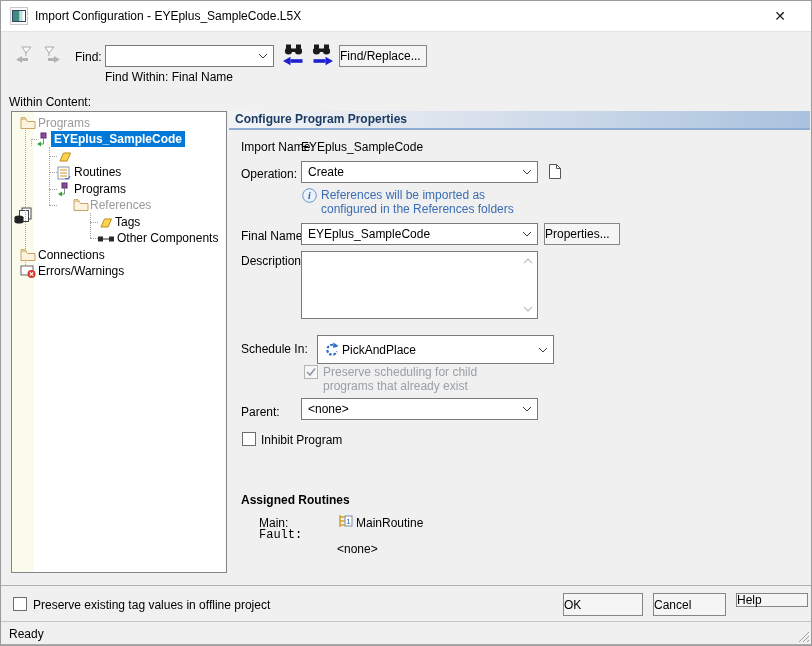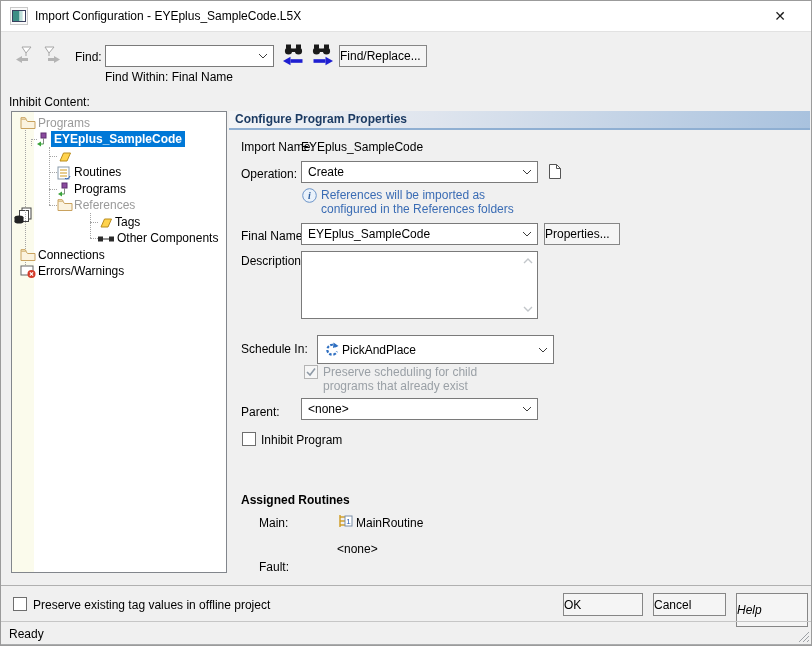--- a/index.html
+++ b/index.html
@@ -116,21 +116,21 @@
       <rect x="9" y="5.5" width="5" height="3.5" fill="#1a1a1a"></rect>
       <polygon points="23,18 15.5,13.8 15.5,22.2" fill="#1f1fd1"></polygon>
       <rect x="3.5" y="16.2" width="12" height="3.6" fill="#1f1fd1"></rect>
     </svg>
   </div>
   <div class="btn" style="left:338px;top:44px;width:88px;height:22px;">
     <span>Find/Replace...</span>
   </div>
   <span class="lbl" style="left:104px;top:69px;">Find Within: Final Name</span>
 
-  <span class="lbl" style="left:8px;top:94px;">Inhibit Content:</span>
+  <span class="lbl" style="left:8px;top:94px;">Within Content:</span>
 
   <div id="treebox">
     <div id="tree-gutter"></div>
     <svg class="abs" style="left:1px;top:94px;" width="21" height="21">
       <rect x="9" y="2" width="9" height="11" fill="#fff" stroke="#444"></rect>
       <rect x="6.5" y="4.5" width="9" height="11" fill="#fff" stroke="#444"></rect>
       <ellipse cx="6" cy="11.5" rx="4.5" ry="2" fill="#222"></ellipse>
       <rect x="1.5" y="11.5" width="9" height="4" fill="#222"></rect>
       <ellipse cx="6" cy="15.5" rx="4.5" ry="2" fill="#222"></ellipse>
     </svg>
@@ -189,21 +189,21 @@
     <div class="trow" style="left:0;top:69px;width:100%;">
       <svg class="ticon" style="left:45px;" width="14" height="16">
         <rect x="5" y="1" width="5" height="5" fill="#8a4a9e" stroke="#5e2c70"></rect>
         <line x1="7.5" y1="6" x2="7.5" y2="12" stroke="#888"></line>
         <path d="M7.5 12 H4.5" stroke="#3aa23a" fill="none"></path>
         <polygon points="5,9.5 5,14.5 1,12" fill="#3aa23a"></polygon>
       </svg>
       <span class="tlabel" style="left:62px;">Programs</span>
     </div>
 
-    <div class="trow" style="left:0;top:85px;width:100%;">
+    <div class="trow" style="left:16px;top:85px;width:100%;">
       <svg class="ticon" style="left:45px;" width="16" height="13">
         <path d="M1 3.5 h5 l1.5 2 h7.5 v7 h-14z" fill="#fbf3df" stroke="#c9a25f"></path>
         <path d="M1 3.5 v-1.8 h4.2 l1.3 1.8" fill="#efe0b8" stroke="#c9a25f"></path>
       </svg>
       <span class="tlabel tdis" style="left:62px;">References</span>
     </div>
 
     <div class="trow" style="left:0;top:102px;width:100%;">
       <svg class="ticon" style="left:86px;top:3px;" width="16" height="12">
         <polygon points="3,10 6.5,2 13.5,2 10,10" fill="#ffd34d" stroke="#b98c1e"></polygon>
@@ -325,34 +325,34 @@
       <line x1="3" y1="2" x2="3" y2="14"></line>
         <line x1="3" y1="4" x2="8" y2="4"></line>
       <line x1="3" y1="8" x2="8" y2="8"></line>
         <line x1="3" y1="12" x2="8" y2="12"></line>
     </g>
     <rect x="8" y="3" width="7" height="10" fill="#fff" stroke="#7a8ea8"></rect>
     <text x="11.5" y="11" font-size="8" text-anchor="middle" fill="#2a5db0" font-family="'Liberation Sans',sans-serif">1</text>
   </svg>
   <span class="lbl" style="left:355px;top:515px;">MainRoutine</span>
 
-  <span class="lbl" style="left:258px;top:559px;">Fault:</span>
+  <span class="lbl" style="left:258px;top:527px;font-family:Liberation Mono, monospace;">Fault:</span>
   <span class="lbl" style="left:336px;top:541px;">&lt;none&gt;</span>
 
   <div id="footer-sep"></div>
   <div class="checkbox" style="left:12px;top:596px;"></div>
   <span class="lbl" style="left:32px;top:597px;">Preserve existing tag values in offline project</span>
 
   <div class="btn" style="left:562px;top:592px;width:80px;height:23px;">
     <span>OK</span>
   </div>
   <div class="btn" style="left:652px;top:592px;width:73px;height:23px;">
     <span>Cancel</span>
   </div>
-  <div class="btn" style="left:735px;top:592px;width:72px;height:34px;font-style:italic;">
+  <div class="btn" style="left:735px;top:592px;width:72px;height:14px;">
     <span>Help</span>
   </div>
 
   <div id="status-sep"></div>
   <span class="lbl" style="left:8px;top:626px;">Ready</span>
   <svg class="abs" style="left:796px;top:629px;" width="13" height="13">
     <g stroke="#9da1a6">
       <line x1="12" y1="2" x2="2" y2="12"></line>
       <line x1="12" y1="6" x2="6" y2="12"></line>
       <line x1="12" y1="10" x2="10" y2="12"></line>

